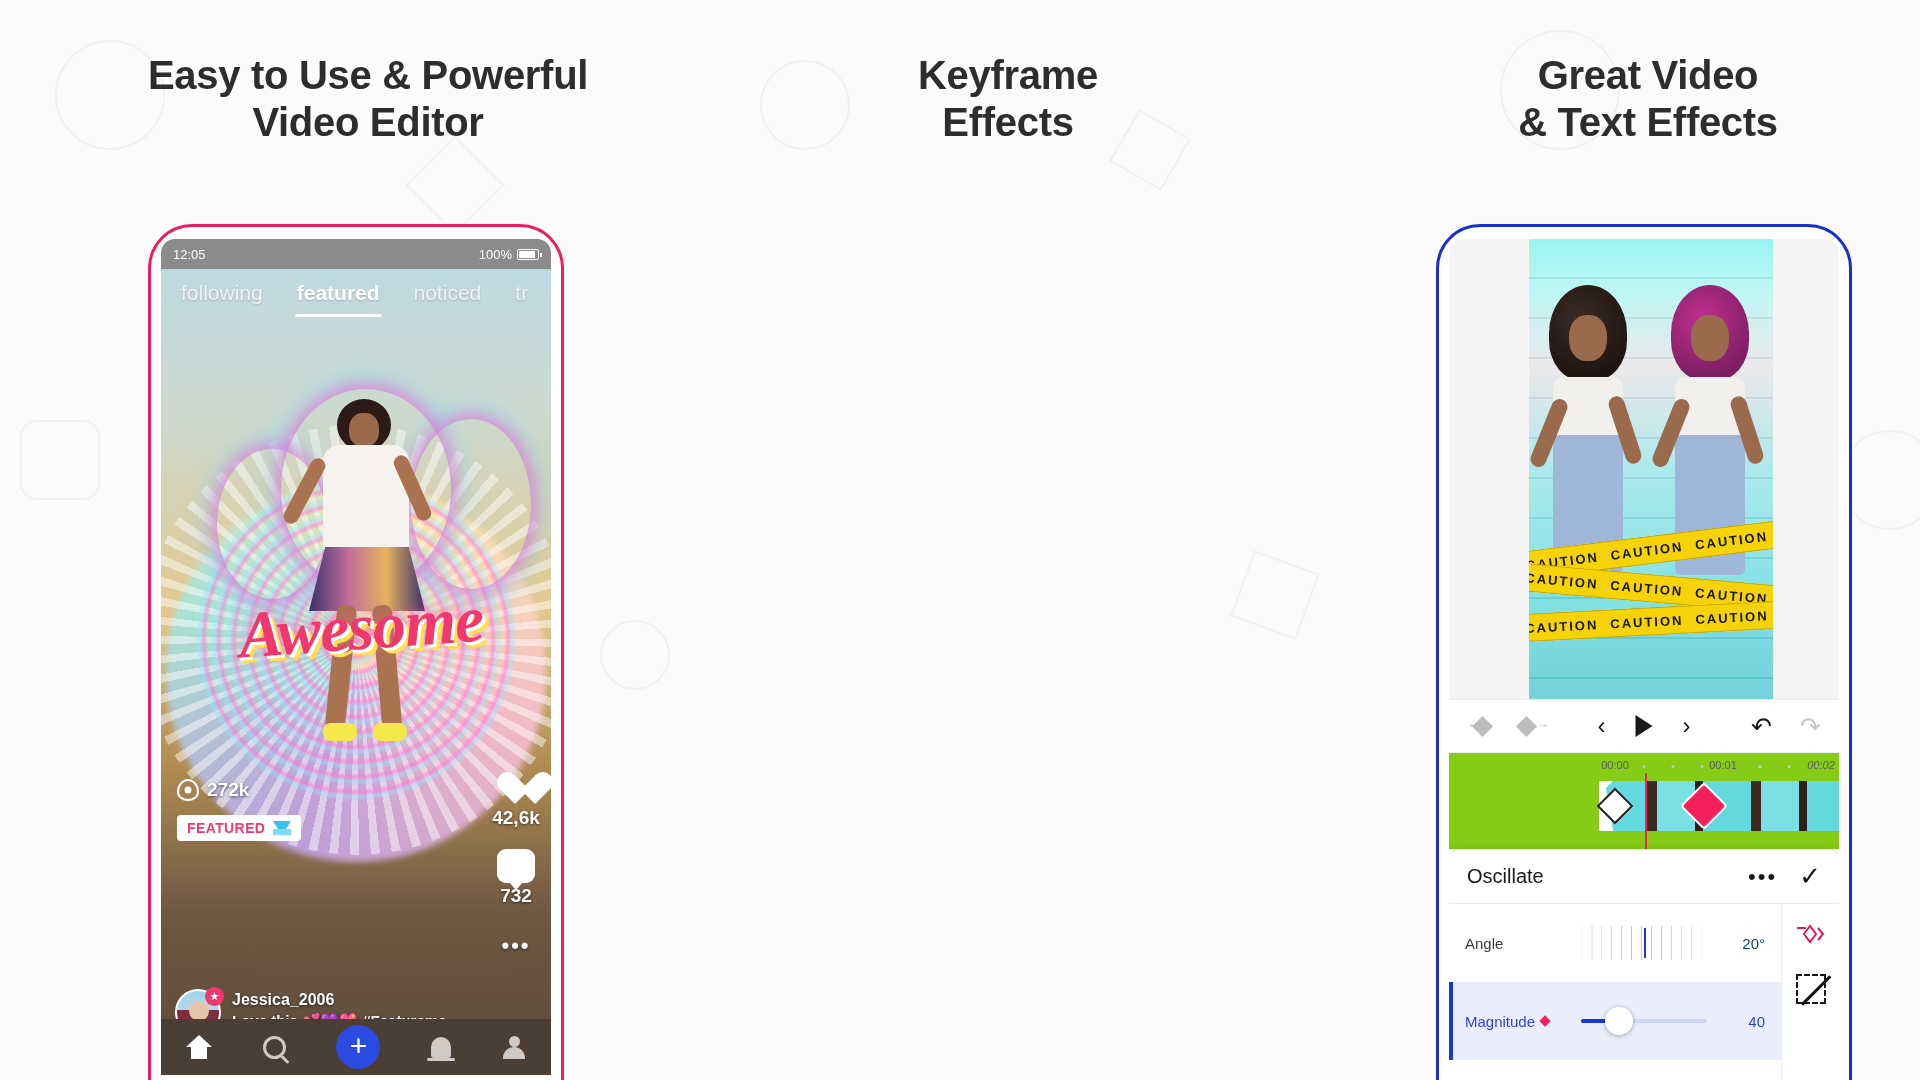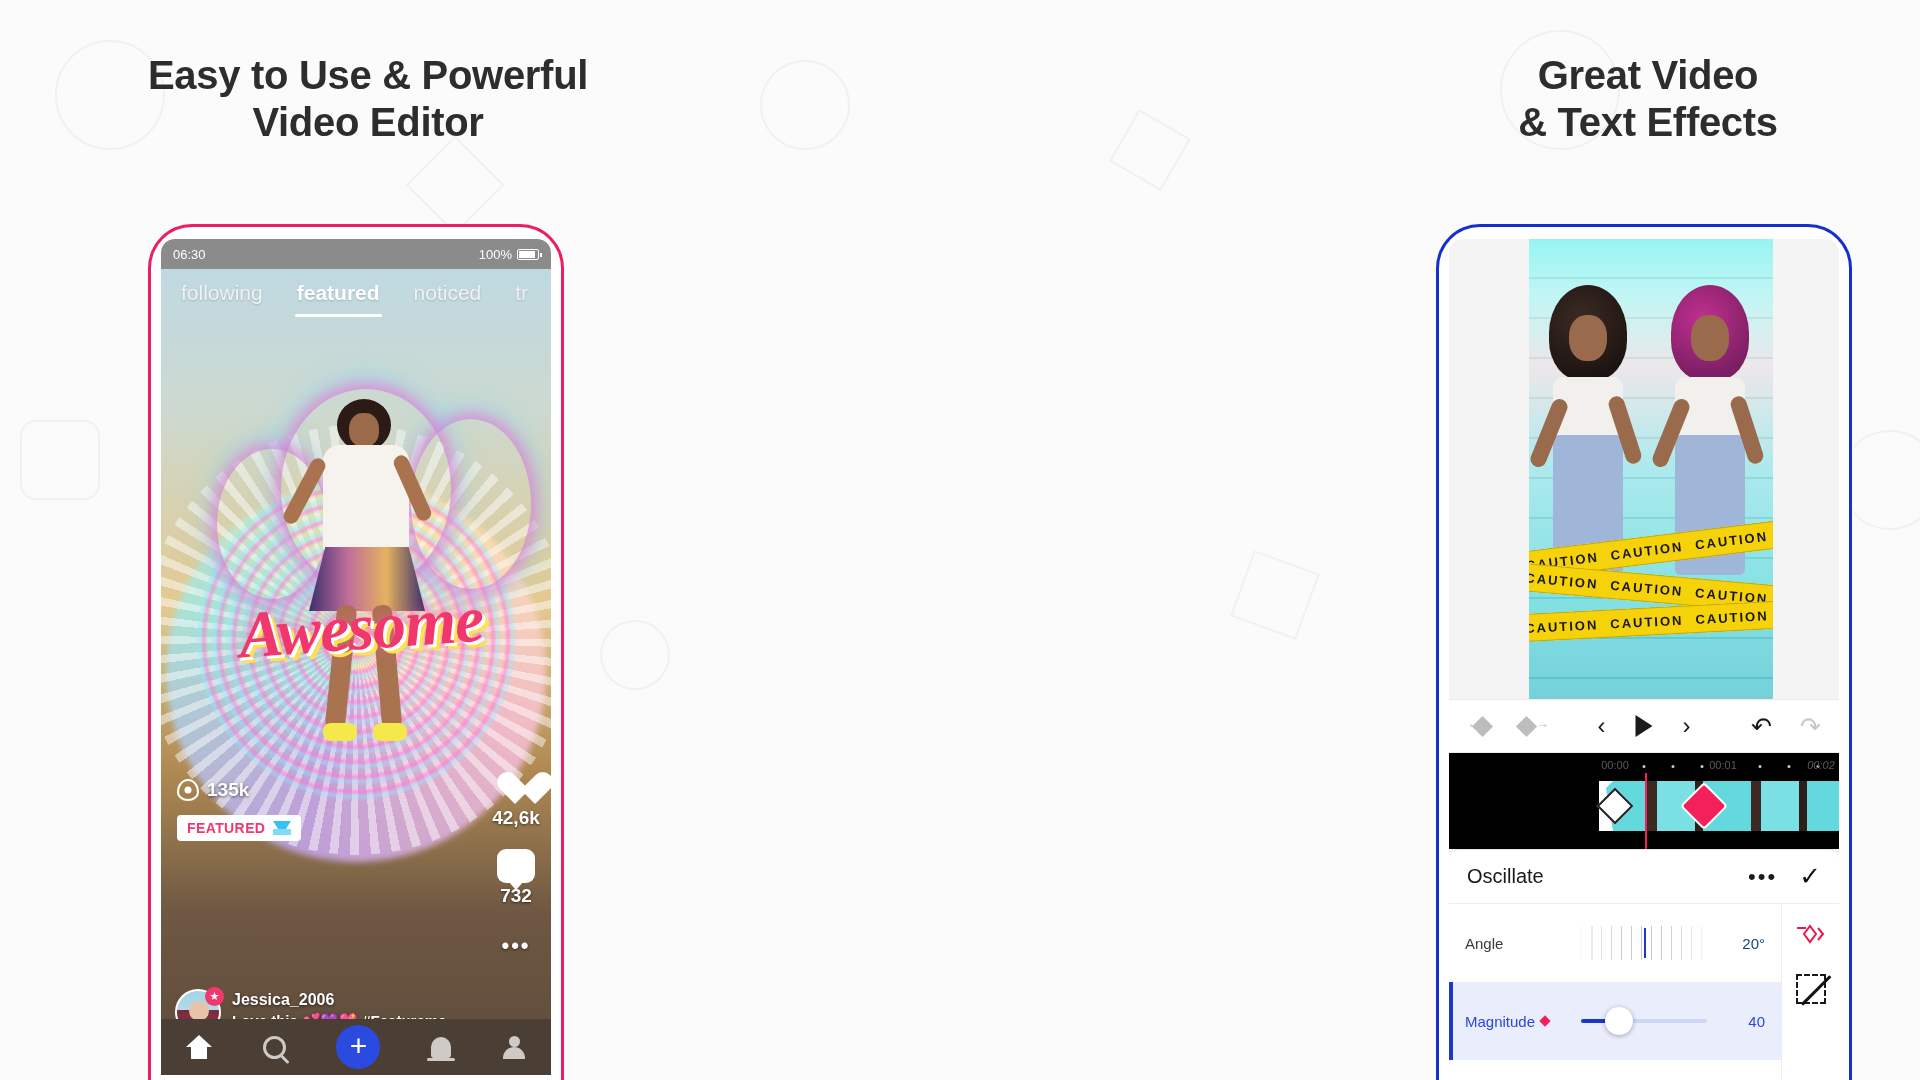--- a/index.html
+++ b/index.html
@@ -177,21 +177,21 @@
                  display:flex; align-items:center; padding: 0 18px; background:#fff; position:relative; }
   .kf-btn { width: 30px; height: 24px; position: relative; }
   .diamond { width: 15px; height: 15px; background:#bdbdbd; transform: rotate(45deg); position:absolute; left: 8px; top: 5px; }
   .arr { position:absolute; font-size: 13px; color:#bdbdbd; }
   .p2-mid { position:absolute; left:50%; transform: translateX(-50%); display:flex; align-items:center; gap: 30px; }
   .tri-play { width:0;height:0;border-left: 17px solid #1a1a1a; border-top: 11px solid transparent; border-bottom: 11px solid transparent; }
   .chev { font-size: 24px; color:#1a1a1a; font-weight: 300; line-height: 1;}
   .p2-undo { position:absolute; right: 18px; display:flex; align-items:center; gap: 28px; font-size: 25px; color:#1a1a1a; }
   .p2-undo .redo { color:#c7c7c7; }
 
-  .p2-timeline { height: 96px; background:#000000; position:relative; }
+  .p2-timeline { height: 96px; background:#84cc16; position:relative; }
   .ruler { position:absolute; left:0; right:0; top: 6px; height: 18px; }
   .ruler .t { position:absolute; font-size: 11px; color:#5b5b5b; transform: translateX(-50%); }
   .ruler .d { position:absolute; width:3px; height:3px; border-radius:50%; background:#c9c9c9; transform: translateX(-50%); top: 6px; }
   .clipstrip { position:absolute; left: 150px; right: 0; top: 28px; height: 50px; overflow:hidden;
                background: repeating-linear-gradient(90deg,#63d8dd 0 48px, #3c2a22 48px 58px, #7ae0e3 58px 96px, #2e1f18 96px 104px); }
   .clipstrip .notch { position:absolute; top:0; bottom:0; width: 14px; background:#fff; clip-path: polygon(0 0, 100% 0, 50% 14%, 100% 100%, 0 100%);}
   .kf-empty { position:absolute; left: 153px; top: 40px; width: 26px; height: 26px; transform: rotate(45deg);
               background:#fff; border: 2px solid #222; }
   .kf-red { position:absolute; left: 238px; top: 36px; width: 34px; height: 34px; transform: rotate(45deg);
             background:#f4205c; border: 2px solid #fff; border-radius: 4px; }
@@ -245,21 +245,21 @@
   <div class="bg-deco bg-circle" style="left:1840px;top:430px;width:100px;height:100px;"></div>
 
   <section class="panel panel-1">
     <h1 class="headline">Easy to Use &amp; Powerful
 Video Editor</h1>
 
     <div class="phone phone-1">
       <div class="screen">
 
         <div class="p1-statusbar">
-          <span>06:30</span>
+          <span>12:05</span>
           <span class="right">
             <span>100%</span>
             <span class="batt">
                 <i></i>
               </span>
           </span>
         </div>
 
         <div class="p1-video">
 
@@ -289,21 +289,21 @@
               <div class="d-leg" style="left:98px;top:208px;height:124px;transform:rotate(-5deg);"></div>
               <div class="d-shoe" style="left:44px;top:326px;"></div>
               <div class="d-shoe" style="left:94px;top:326px;"></div>
             </div>
           </div>
 
           <div class="awesome">Awesome</div>
 
           <div class="views">
             <span class="eye"></span>
-            <span>135k</span>
+            <span>272k</span>
           </div>
 
           <div class="featured-badge">
             <span>FEATURED</span>
             <span class="gem"></span>
           </div>
 
           <div class="p1-right">
             <span class="heart-ico"></span>
             <span class="cnt">42,6k</span>
@@ -330,20 +330,22 @@
             <span class="nav-plus">+</span>
             <span class="nav-bell"></span>
             <span class="nav-user"></span>
           </nav>
         </div>
       </div>
     </div>
   </section>
 
   <section class="panel panel-2">
+    <h1 class="headline">Keyframe
+Effects</h1>
 
     <div class="phone phone-2">
       <div class="screen">
         <div class="p2-wrap">
 
           <div class="p2-canvas">
             <div class="p2-video">
               <div class="wall"></div>
               <div class="girl" style="left: 2px;">
                 <div class="g-hair"></div>

